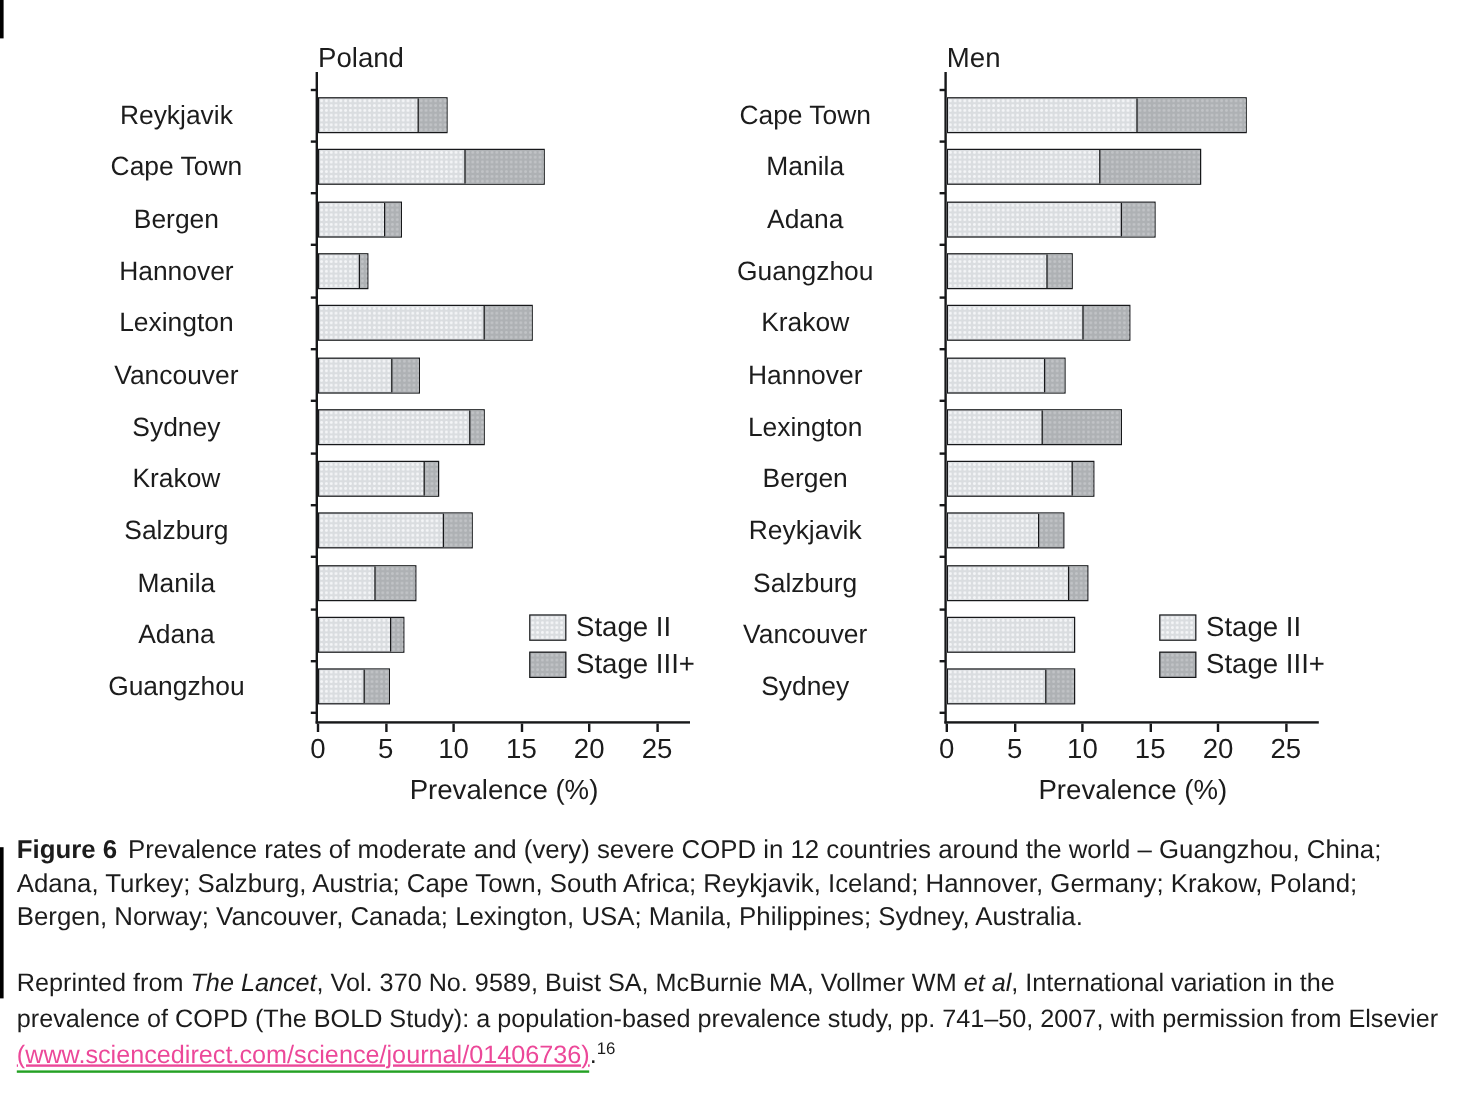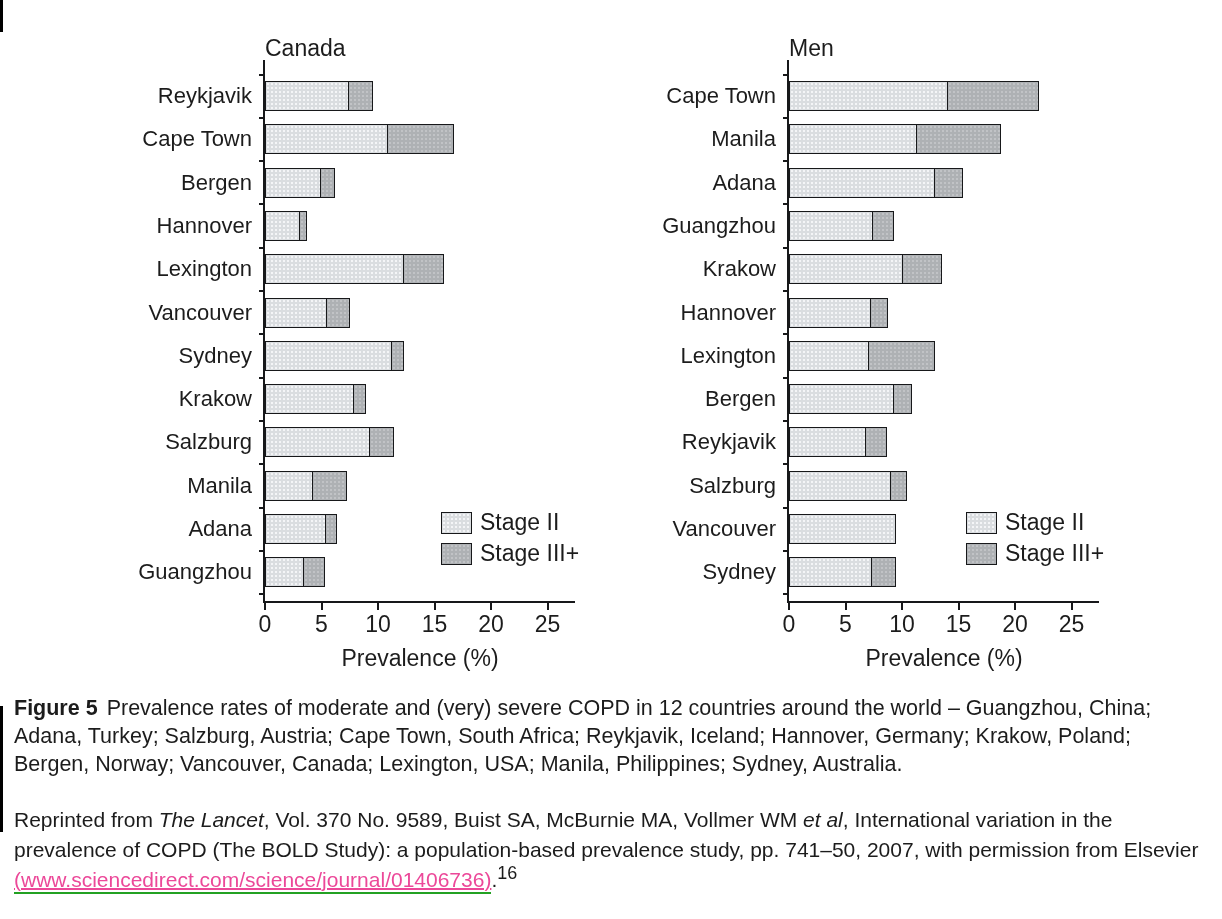--- a/index.html
+++ b/index.html
@@ -3,21 +3,21 @@
 <meta charset="utf-8">
 <style>
   html,body { margin:0; padding:0; background:#ffffff; }
   .figure {
     position:relative; width:1222px; height:919px; background:#ffffff;
     font-family:"Liberation Sans", sans-serif; color:#1c1c1c; overflow:hidden;
   }
   .abs { position:absolute; }
   .chart { position:absolute; left:0; top:0; width:1222px; height:690px; }
   .chart-title { font-size:23px; }
-  .cat-label { font-size:22px; line-height:26px; text-align:right; white-space:nowrap; }
+  .cat-label { font-size:22px; line-height:26px; text-align:center; white-space:nowrap; }
   .yaxis { width:2px; background:#17181a; }
   .xaxis { height:2px; background:#17181a; }
   .tick  { width:2px; background:#17181a; }
   .ytick { height:2px; background:#17181a; }
   .tick-label { font-size:23px; width:44px; text-align:center; }
   .xlabel { font-size:23px; }
   .bar { box-sizing:border-box; border:1.5px solid #17181a; }
   .seg3 { position:absolute; top:0; bottom:0; right:0; border-left:1.5px solid #17181a; }
   .fill2 {
     background-color:#dadde0;
@@ -42,33 +42,33 @@
   }
   .it { font-style:italic; }
   .link {
     text-decoration:underline;
     text-decoration-thickness:1.5px;
     border-bottom:2.5px solid #23a123;
     padding-bottom:0.5px;
     color:#ec4899;
     cursor:pointer;
   }
-  .sup { font-size:18px; vertical-align:super; line-height:0; }
+  .sup { font-size:14px; vertical-align:super; line-height:0; }
   .artifact { background:#000000; }
 </style>
 </head>
 <body>
 
 <div class="figure">
 
   <div class="abs artifact" style="left:0; top:0; width:3px; height:32px;"></div>
   <div class="abs artifact" style="left:0; top:706px; width:3px; height:126px;"></div>
 
   <div class="chart">
-      <div class="abs chart-title" style="left: 265px; top: 35px;">Canada</div>
+      <div class="abs chart-title" style="left: 265px; top: 35px;">Poland</div>
       <div class="abs yaxis" style="left: 263px; top: 60px; height: 543px;"></div>
       <div class="abs ytick" style="left: 259px; top: 73.5px; width: 5px;"></div>
       <div class="abs ytick" style="left: 259px; top: 116.8px; width: 5px;"></div>
       <div class="abs ytick" style="left: 259px; top: 160.1px; width: 5px;"></div>
       <div class="abs ytick" style="left: 259px; top: 203.4px; width: 5px;"></div>
       <div class="abs ytick" style="left: 259px; top: 246.7px; width: 5px;"></div>
       <div class="abs ytick" style="left: 259px; top: 290px; width: 5px;"></div>
       <div class="abs ytick" style="left: 259px; top: 333.3px; width: 5px;"></div>
       <div class="abs ytick" style="left: 259px; top: 376.6px; width: 5px;"></div>
       <div class="abs ytick" style="left: 259px; top: 419.9px; width: 5px;"></div>
@@ -218,17 +218,17 @@
       <div class="abs tick-label" style="left: 993px; top: 611px;">20</div>
       <div class="abs tick" style="left: 1070.5px; top: 603px; height: 7px;"></div>
       <div class="abs tick-label" style="left: 1049.5px; top: 611px;">25</div>
       <div class="abs xlabel" style="left: 844px; top: 645px; width: 200px; text-align: center;">Prevalence (%)</div>
       <div class="abs legend-swatch fill2" style="left: 966px; top: 512px; width: 31px; height: 22px;"></div>
       <div class="abs legend-label" style="left: 1005px; top: 509px;">Stage II</div>
       <div class="abs legend-swatch fill3" style="left: 966px; top: 543px; width: 31px; height: 22px;"></div>
       <div class="abs legend-label" style="left: 1005px; top: 540px;">Stage III+</div>
     </div>
 
-  <p class="caption"><b>Figure 5</b><span>Prevalence rates of moderate and (very) severe COPD in 12 countries around the world – Guangzhou, China; Adana, Turkey; Salzburg, Austria; Cape Town, South Africa; Reykjavik, Iceland; Hannover, Germany; Krakow, Poland; Bergen, Norway; Vancouver, Canada; Lexington, USA; Manila, Philippines; Sydney, Australia.</span></p>
+  <p class="caption"><b>Figure 6</b><span>Prevalence rates of moderate and (very) severe COPD in 12 countries around the world – Guangzhou, China; Adana, Turkey; Salzburg, Austria; Cape Town, South Africa; Reykjavik, Iceland; Hannover, Germany; Krakow, Poland; Bergen, Norway; Vancouver, Canada; Lexington, USA; Manila, Philippines; Sydney, Australia.</span></p>
 
   <p class="attribution"><span>Reprinted from </span><span class="it">The Lancet</span><span>, Vol. 370 No. 9589, Buist SA, McBurnie MA, Vollmer WM </span><span class="it">et al</span><span>, International variation in the prevalence of COPD (The BOLD Study): a population-based prevalence study, pp. 741–50, 2007, with permission from Elsevier </span><span class="link">(www.sciencedirect.com/science/journal/01406736)</span><span>.</span><span class="sup">16</span></p>
 
 </div>
 
 </body></html>

